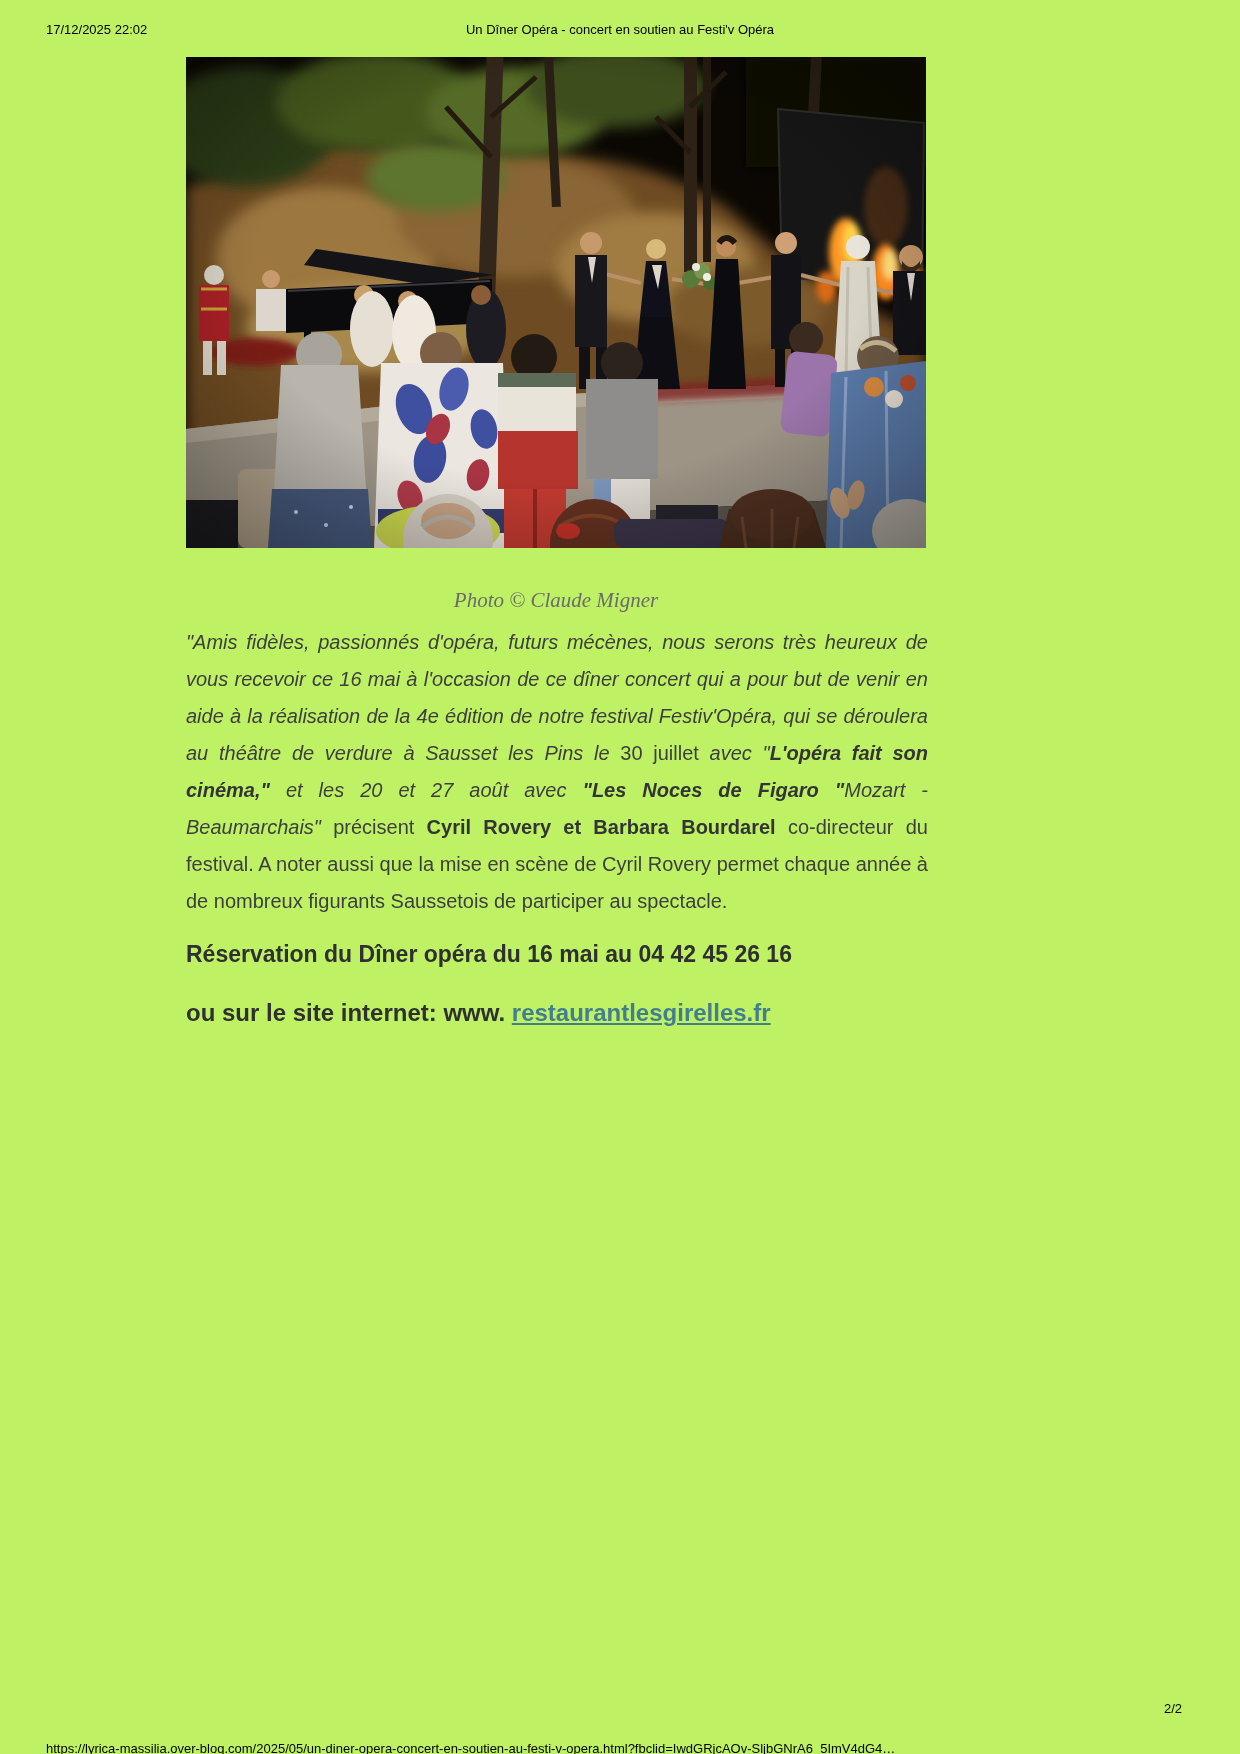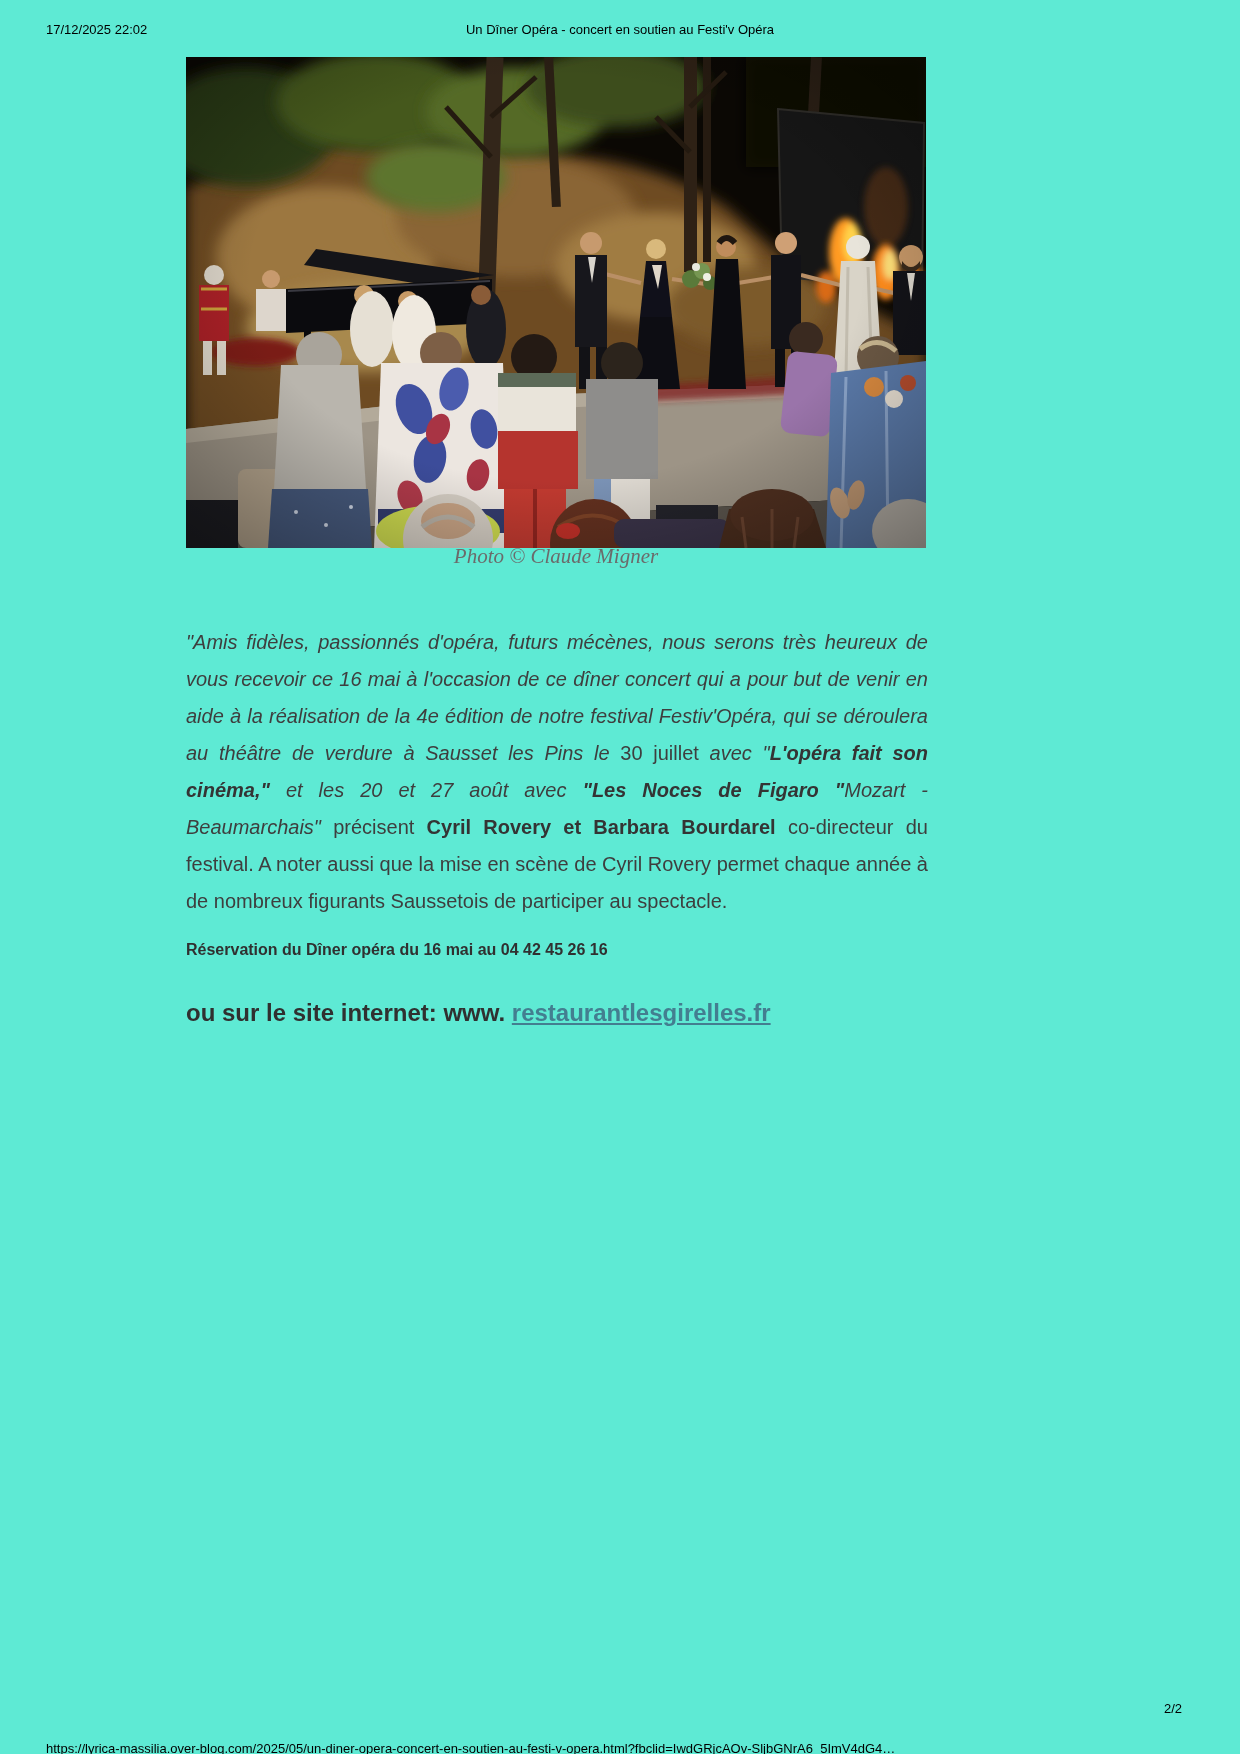--- a/index.html
+++ b/index.html
@@ -1,46 +1,46 @@
 <!DOCTYPE html>
 <html><head>
 <meta charset="utf-8">
 <style>
   html,body{margin:0;padding:0;background:#ffffff;}
   .page{
-    position:relative;width:1240px;height:1754px;background:#5eead4;
+    position:relative;width:1240px;height:1754px;background:#bef264;
     font-family:"Liberation Sans",sans-serif;overflow:hidden;
   }
   
   .print-header{position:absolute;top:22px;left:0;width:100%;height:20px;font-size:13px;color:#000;}
   .print-datetime{position:absolute;left:46px;top:0;}
   .page-title{position:absolute;left:0;right:0;top:0;text-align:center;}
   .print-footer{position:absolute;top:1701px;left:0;width:100%;height:20px;font-size:13px;color:#000;}
   .print-url{position:absolute;left:46px;top:0;max-width:1050px;white-space:nowrap;margin-top:40px;}
   .page-indicator{position:absolute;right:58px;top:0;}
   
   .photo-frame{position:absolute;left:186px;top:57px;width:740px;height:491px;background:#000;}
   .photo-frame svg{display:block;width:100%;height:100%;}
   
   .photo-caption{
-    position:absolute;left:186px;top:544px;width:740px;text-align:center;
+    position:absolute;left:186px;top:588px;width:740px;text-align:center;
     font-family:"Liberation Serif",serif;font-style:italic;font-size:21px;color:#6b6b6b;
   }
   
   .article-paragraph{
     position:absolute;left:186px;top:604px;width:742px;
     font-size:20px;line-height:37px;color:#3e3e3e;text-align:justify;
   }
   .seg-i{font-style:italic;}
   .seg-b{font-weight:bold;color:#343434;margin-top:20px;}
   .seg-bi{font-weight:bold;font-style:italic;color:#343434;}
   .seg-r{}
   .reservation-line{
     position:absolute;left:186px;top:941px;width:742px;
-    font-size:16px;font-weight:bold;color:#303030;
+    font-size:23px;font-weight:bold;color:#303030;
   }
   .website-line{
     position:absolute;left:186px;top:999px;width:742px;
     font-size:24px;font-weight:bold;color:#303030;
   }
   .website-line a{color:#437e90;text-decoration:underline;font-weight:bold;}
 </style>
 </head>
 <body>
 

